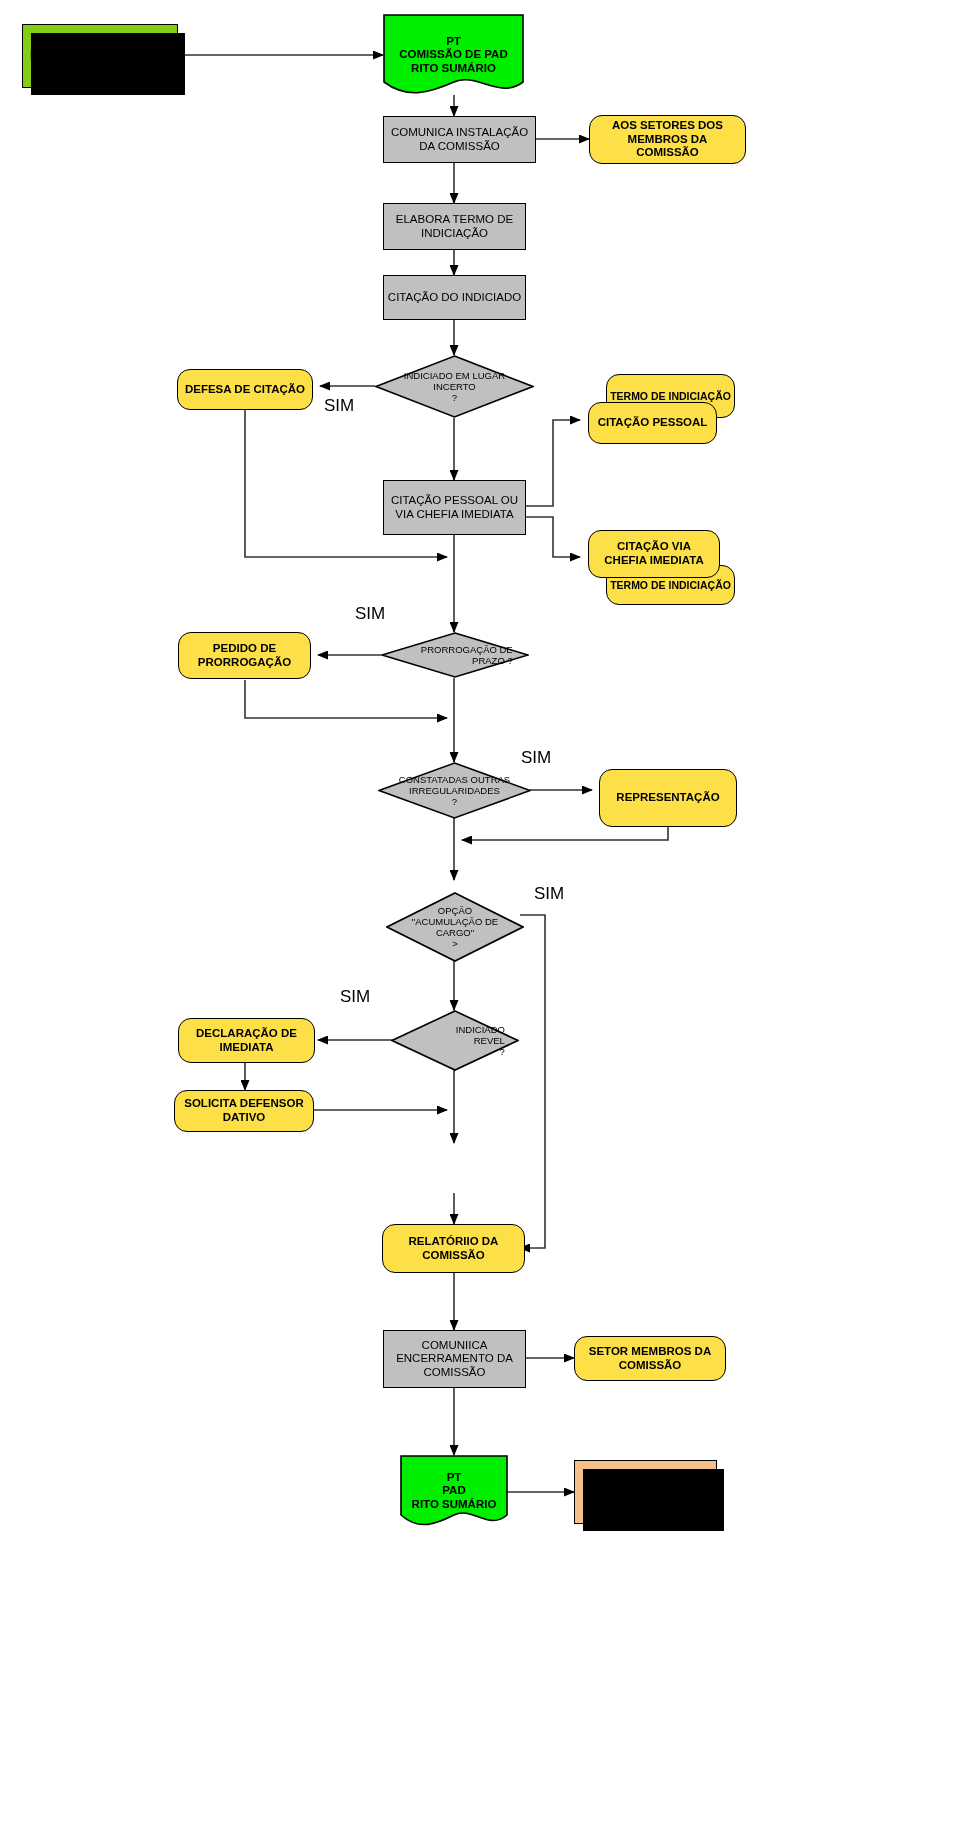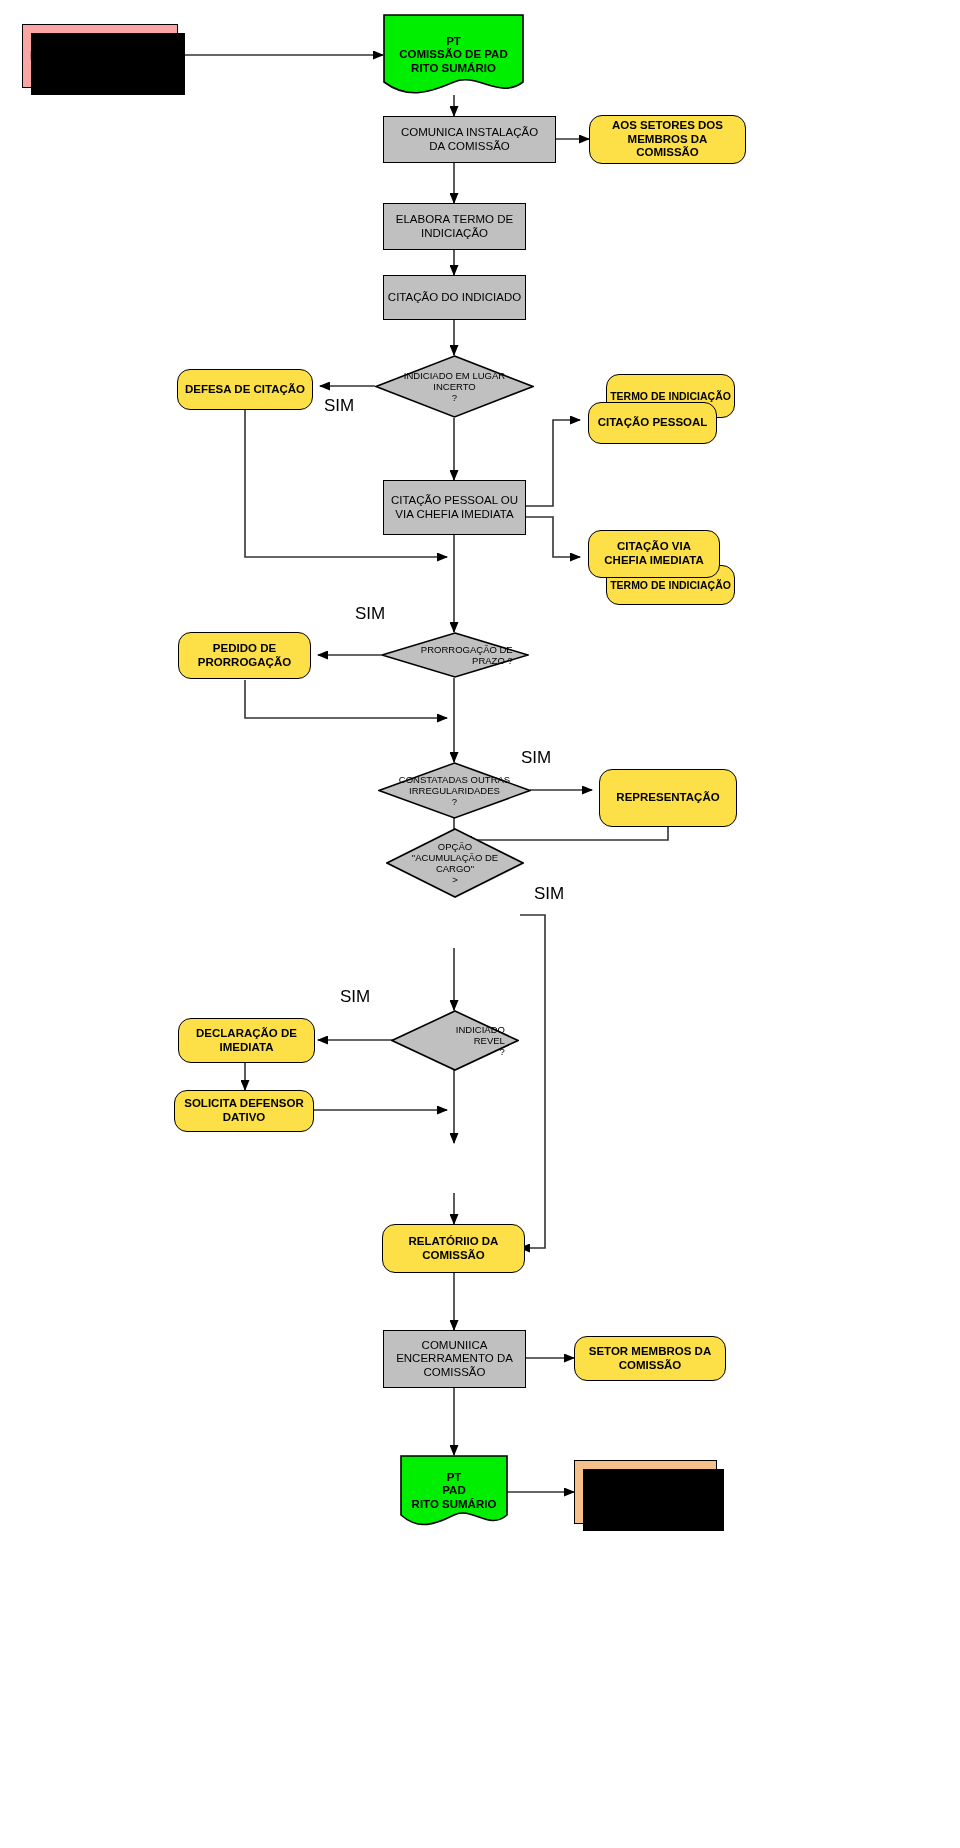--- a/index.html
+++ b/index.html
@@ -4,21 +4,21 @@
 <style>
   html,body{margin:0;padding:0;background:#ffffff;}
   body{width:960px;height:1848px;font-family:"Liberation Sans",sans-serif;}
   #stage{position:relative;width:960px;height:1848px;overflow:hidden;background:#fff;}
   svg#wires{position:absolute;left:0;top:0;width:960px;height:1848px;}
   .node{position:absolute;box-sizing:border-box;display:flex;align-items:center;
         justify-content:center;text-align:center;color:#000;line-height:1.18;}
   .process{background:#c0c0c0;border:1px solid #000;font-size:11.5px;font-weight:400;}
   .terminal{background:#fde047;border:1.6px solid #000;border-radius:13px;
             font-size:11.5px;font-weight:bold;}
-  .shadowbox{background:#fca5a5;border:1.5px solid #000;font-size:12px;font-weight:bold;}
+  .shadowbox{background:#84cc16;border:1.5px solid #000;font-size:12px;font-weight:bold;}
   .shadowbox::after{content:"";position:absolute;left:8px;top:8px;right:-8px;bottom:-8px;
             background:#000;z-index:-1;}
   .plainbox{background:#f5c08a;border:1.5px solid #000;font-size:13px;font-weight:400;}
   .plainbox::after{content:"";position:absolute;left:8px;top:8px;right:-8px;bottom:-8px;
             background:#000;z-index:-1;}
   .doc{font-size:11.5px;font-weight:bold;}
   .doc .doclabel{position:relative;z-index:2;width:100%;padding:0 4px;box-sizing:border-box;}
   .docbg{position:absolute;left:0;top:0;width:100%;height:100%;z-index:1;}
   .diamond{font-size:9.5px;font-weight:400;}
   .diamond .dlabel{position:relative;z-index:2;width:78%;}
@@ -110,21 +110,21 @@
     <svg class="docbg" viewBox="0 0 141 82" preserveAspectRatio="none" xmlns="http://www.w3.org/2000/svg">
       <path d="M1,1 L140,1 L140,68 C117,86 94,58 71,68 C48,78 25,86 1,68 Z" fill="#00ee00" stroke="#000" stroke-width="1.6"></path>
     </svg>
     <div class="doclabel">
       <div>PT</div>
       <div>COMISSÃO DE  PAD</div>
       <div>RITO SUMÁRIO</div>
     </div>
   </div>
 
-  <div class="node process" style="left:383px;top:116px;width:173px;height:47px;flex-direction:column;">
+  <div class="node process" style="left:383px;top:116px;width:153px;height:47px;flex-direction:column;">
     <span>COMUNICA INSTALAÇÃO</span>
     <span>DA COMISSÃO</span>
   </div>
 
   <div class="node terminal" style="left:589px;top:115px;width:157px;height:49px;flex-direction:column;">
     <span>AOS SETORES DOS</span>
     <span>MEMBROS DA</span>
     <span>COMISSÃO</span>
   </div>
 
@@ -197,21 +197,21 @@
       <div>CONSTATADAS OUTRAS</div>
       <div>IRREGULARIDADES</div>
       <div>?</div>
     </div>
   </div>
 
   <div class="node terminal" style="left:599px;top:769px;width:138px;height:58px;">
     <span>REPRESENTAÇÃO</span>
   </div>
 
-  <div class="node diamond" style="left:386px;top:828px;width:138px;height:70px;flex-direction:column;text-align:center;">
+  <div class="node diamond" style="left:386px;top:892px;width:138px;height:70px;flex-direction:column;text-align:center;">
     <svg class="dbg" viewBox="0 0 138 70" preserveAspectRatio="none" xmlns="http://www.w3.org/2000/svg">
       <polygon points="69,1 137,35 69,69 1,35" fill="#c0c0c0" stroke="#000" stroke-width="1.6"></polygon>
     </svg>
     <div class="dlabel" style="width:92%;">
       <div>OPÇÃO</div>
       <div>"ACUMULAÇÃO DE</div>
       <div>CARGO"</div>
       <div>&gt;</div>
     </div>
   </div>

